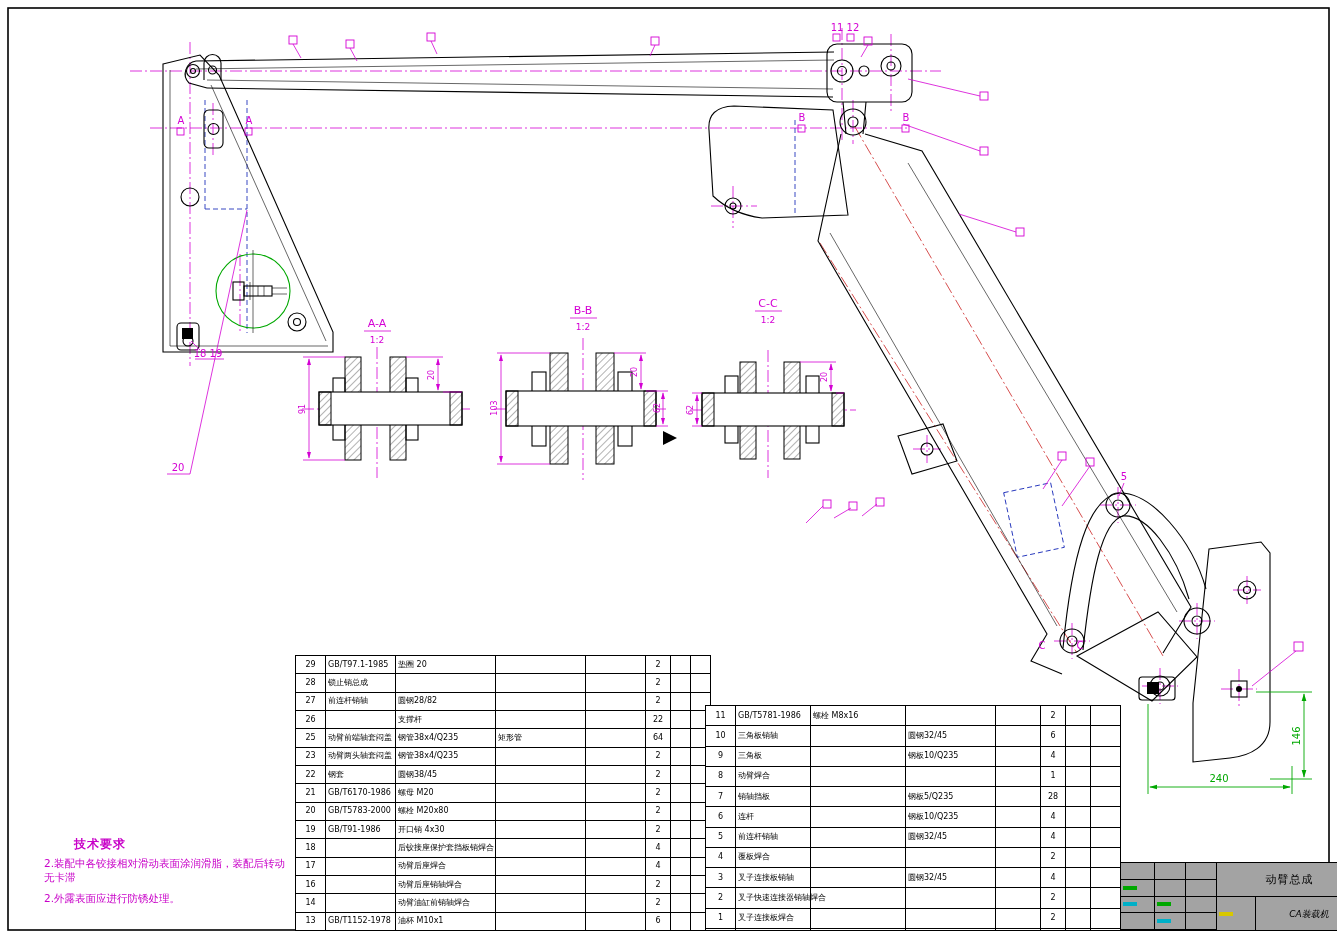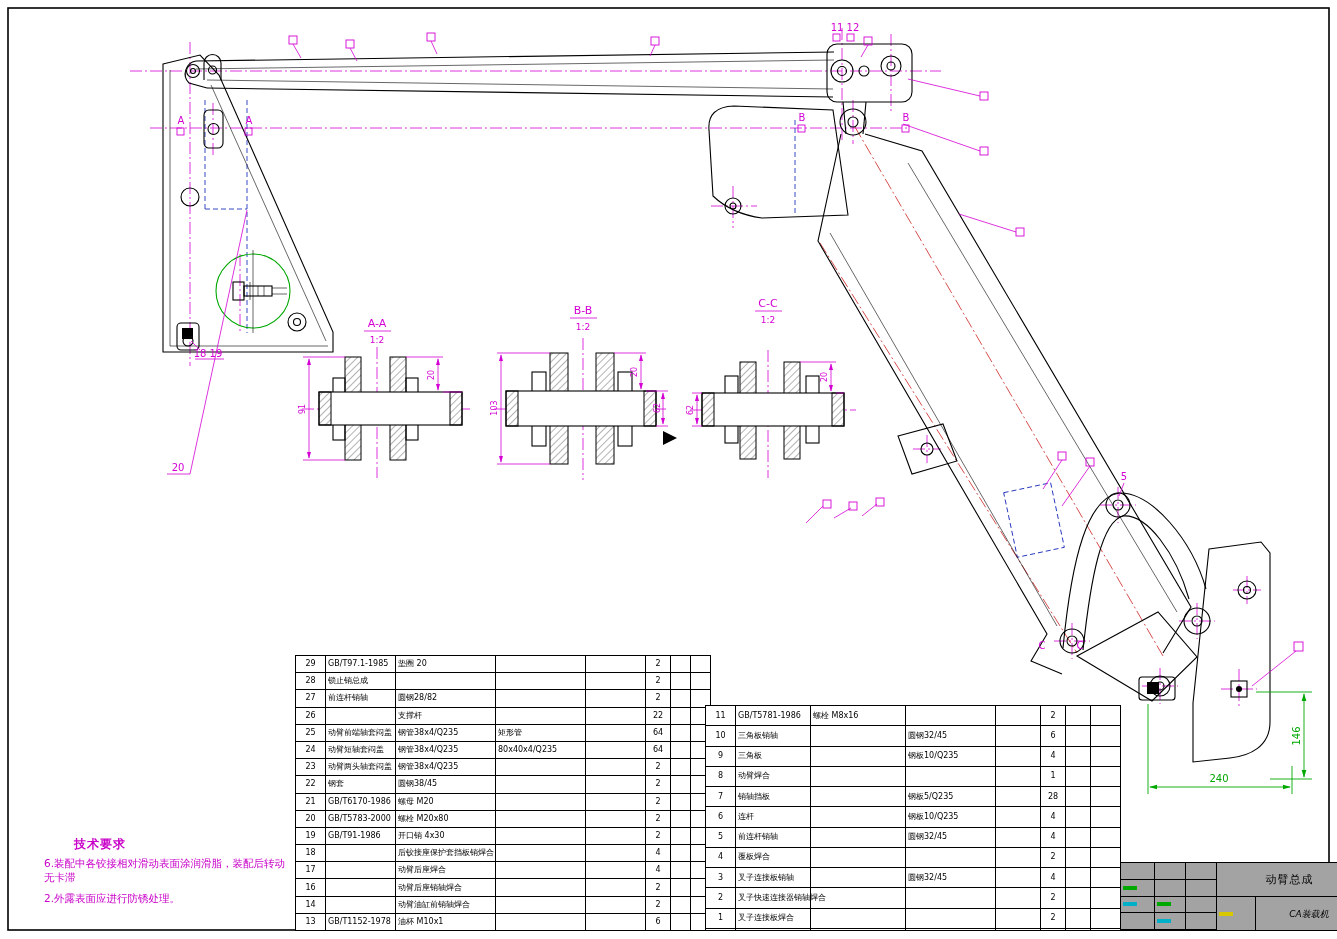--- a/index.html
+++ b/index.html
@@ -371,30 +371,20 @@
           <td class="c0">25</td>
           <td class="c1">动臂前端轴套闷盖</td>
           <td class="c2">钢管38x4/Q235</td>
           <td class="c3">矩形管</td>
           <td class="c4"></td>
           <td class="c5">64</td>
           <td class="c6"></td>
           <td class="c7"></td>
         </tr>
         <tr>
-          <td class="c0">24</td>
-          <td class="c1">动臂短轴套闷盖</td>
-          <td class="c2">钢管38x4/Q235</td>
-          <td class="c3">80x40x4/Q235</td>
-          <td class="c4"></td>
-          <td class="c5">64</td>
-          <td class="c6"></td>
-          <td class="c7"></td>
-        </tr>
-        <tr>
           <td class="c0">23</td>
           <td class="c1">动臂两头轴套闷盖</td>
           <td class="c2">钢管38x4/Q235</td>
           <td class="c3"></td>
           <td class="c4"></td>
           <td class="c5">2</td>
           <td class="c6"></td>
           <td class="c7"></td>
         </tr>
         <tr>
@@ -620,21 +610,21 @@
           <td class="c4"></td>
           <td class="c5"></td>
           <td class="c6"></td>
           <td class="c7"></td>
         </tr>
       </tbody>
   </table>
 
   <div class="tech">
     <div class="tech-title">技术要求</div>
-    <div class="tech-line">6.装配中各铰接相对滑动表面涂润滑脂，装配后转动无卡滞</div>
+    <div class="tech-line">2.装配中各铰接相对滑动表面涂润滑脂，装配后转动无卡滞</div>
     <div class="tech-line">2.外露表面应进行防锈处理。</div>
   </div>
 
   <div class="title-block">
     <div class="tb-left">
       <div></div>
         <div></div>
         <div></div>
       <div>
           <span class="chip chip-green"></span>

